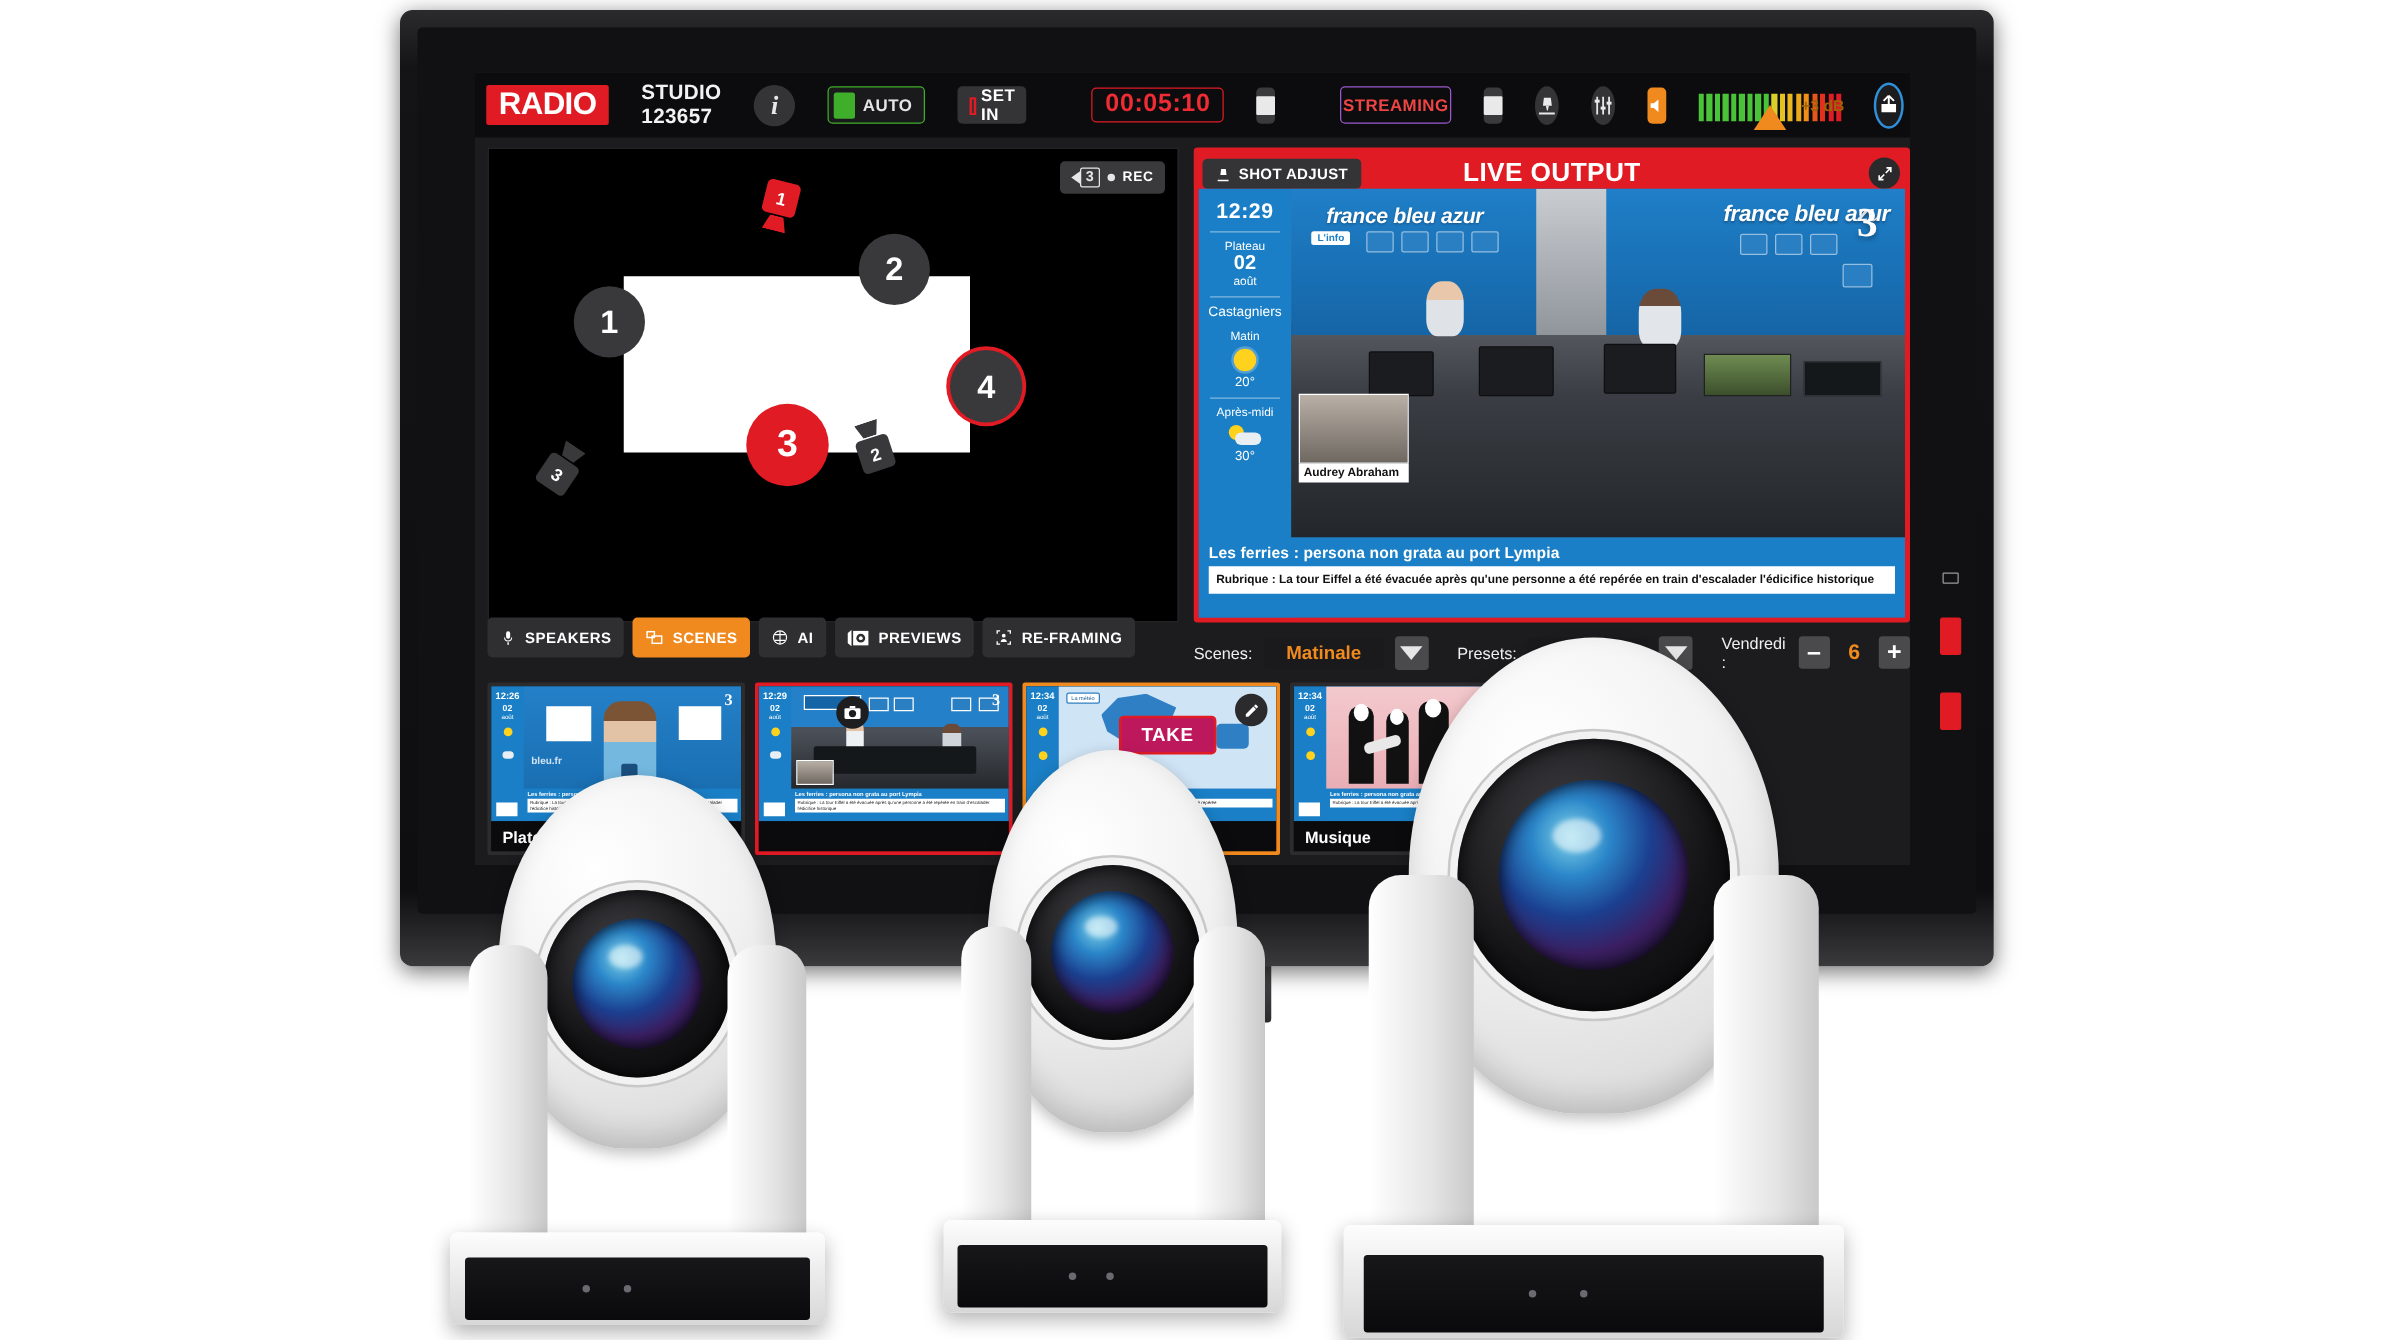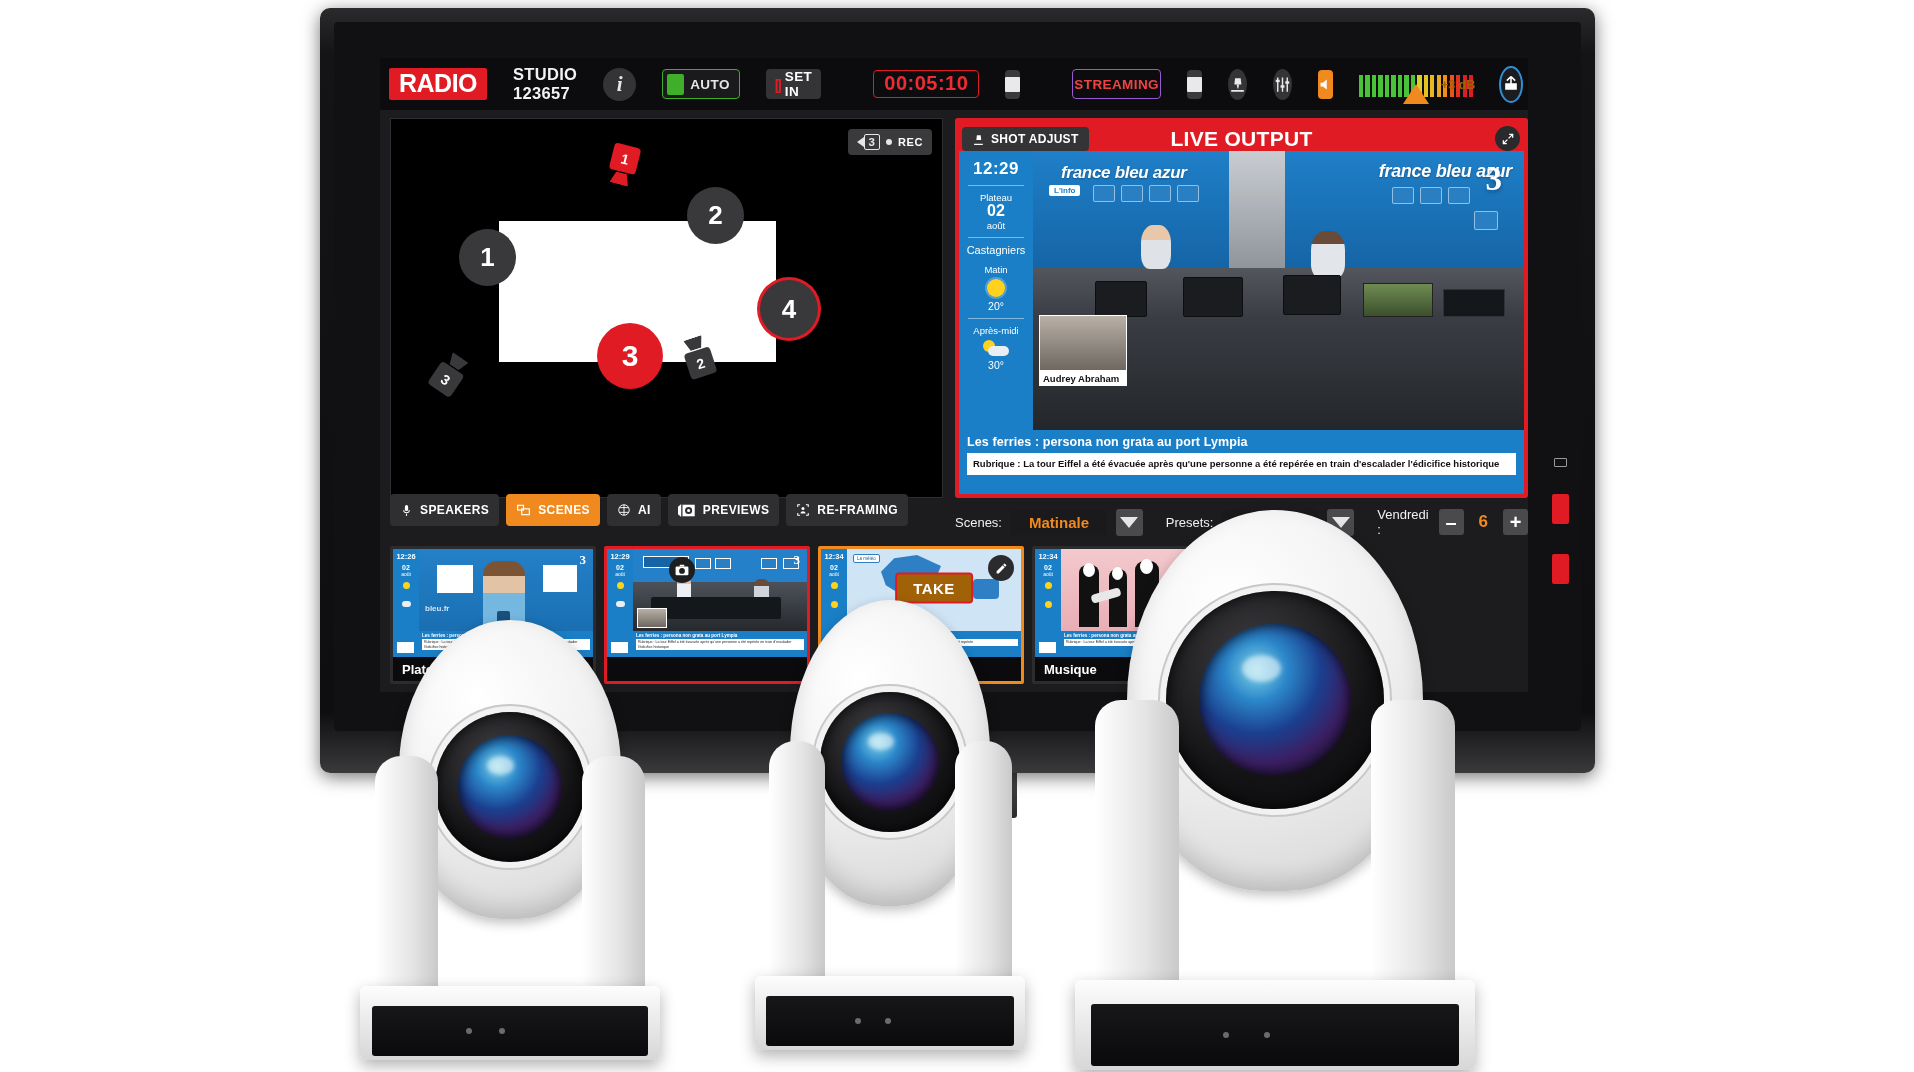--- a/index.html
+++ b/index.html
@@ -221,21 +221,21 @@
   .th.prev-b{ border-color:#f08a1e; }
   .th-img{ position:absolute; left:0; right:0; top:0; bottom:24px; background:#1a7fc6; overflow:hidden; }
   .th-label{ position:absolute; left:0; right:0; bottom:0; height:24px; background:#0b0b0d; color:#fff;
              font-size:13px; font-weight:bold; display:flex; align-items:center; padding-left:9px; }
   .th-wx{ position:absolute; left:0; top:0; width:26px; height:100%; background:#1a7fc6; color:#fff;
           font-size:5px; text-align:center; padding-top:3px; }
   .th-wx .tt{ font-size:7.5px; font-weight:bold; }
   .th-num{ position:absolute; right:7px; top:3px; color:#fff; font-size:13px; font-weight:bold;
            font-family:"Liberation Serif",serif; }
   .take-btn{ position:absolute; left:50%; top:48%; transform:translate(-50%,-50%);
-             background:#a16207; border:2px solid #e01b24; border-radius:4px; color:#fff;
+             background:#be185d; border:2px solid #e01b24; border-radius:4px; color:#fff;
              font-size:15px; font-weight:bold; letter-spacing:.5px; padding:5px 16px; }
   .pen-btn{ position:absolute; right:7px; top:6px; width:26px;height:26px;border-radius:50%;background:#2b2b2d;
             display:flex;align-items:center;justify-content:center; }
   .cam-btn{ position:absolute; left:36px; top:8px; width:26px;height:26px;border-radius:50%;background:#1e1e20;
             display:flex;align-items:center;justify-content:center; }
   .th-l3{ position:absolute; left:26px; right:0; bottom:0; height:26px; background:#1a7fc6; padding:2px 3px; }
   .th-l3 .a{ color:#fff; font-size:4.6px; font-weight:bold; }
   .th-l3 .b{ background:#fff; font-size:3.6px; color:#222; padding:1px 2px; margin-top:1px; line-height:1.3; }
 
   

